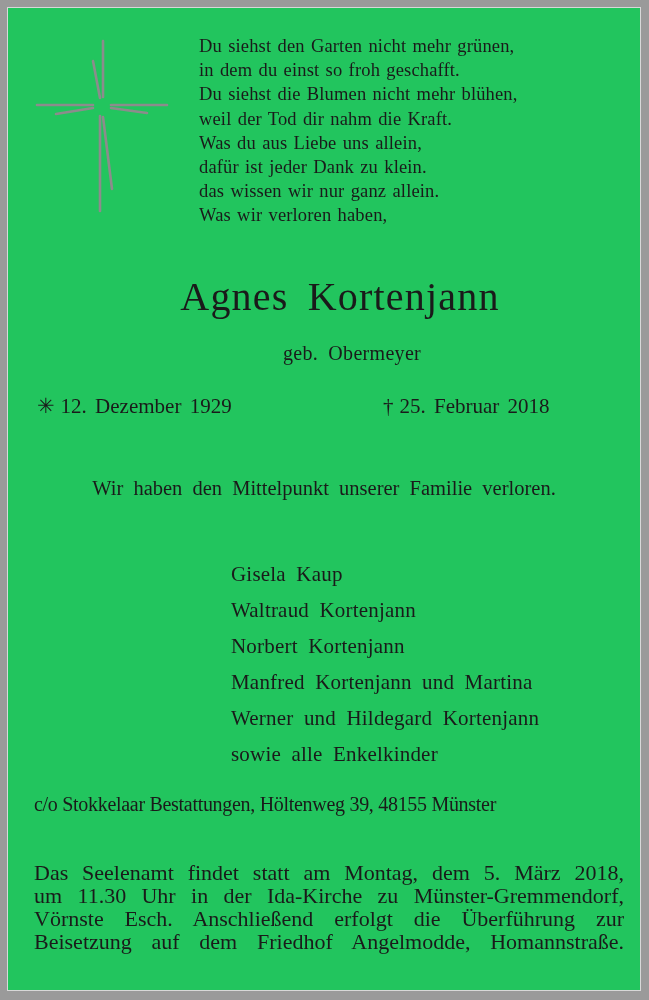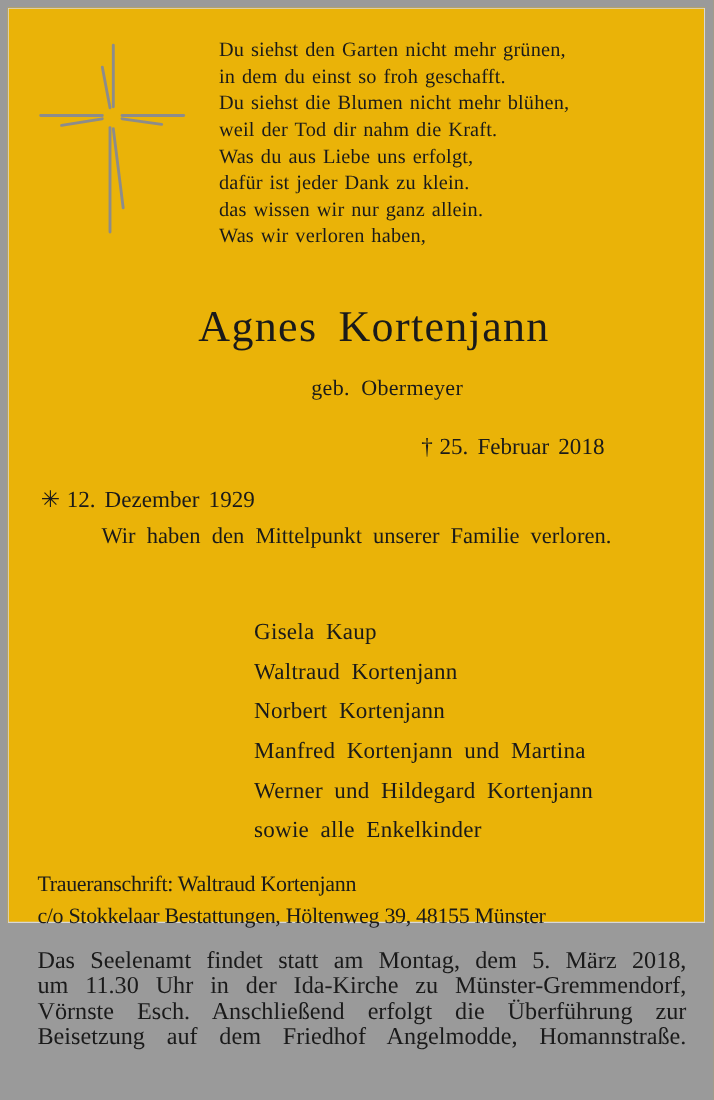--- a/index.html
+++ b/index.html
@@ -7,22 +7,22 @@
     width: 649px; height: 1000px;
     background: #9a9a9a;
     position: relative;
     overflow: hidden;
     font-family: "Liberation Serif", "DejaVu Serif", serif;
     color: #1a1a1a;
   }
   .card {
     position: absolute;
     left: 7px; top: 7px;
-    width: 634px; height: 832px;
-    background: #eab308;
+    width: 634px; height: 984px;
+    background: #22c55e;
     box-shadow: inset 0 0 0 1px #d8d8d8;
   }
   .cross {
     position: absolute;
     left: 22px; top: 26px;
     width: 140px; height: 185px;
   }
   .poem {
     position: absolute;
     left: 192px; top: 27px;
@@ -48,21 +48,21 @@
     word-spacing: 5px;
     letter-spacing: 0.3px;
     padding-left: 28px;
   }
   .born, .died {
     position: absolute; top: 387px;
     font-size: 21px;
     word-spacing: 3px;
     white-space: nowrap;
   }
-  .born { left: 30px; margin-top: 48px; }
+  .born { left: 30px; }
   .died { left: 376px; }
   .sym { margin-right: 6px; }
   .lead {
     position: absolute;
     left: 0; width: 634px; top: 470px;
     text-align: center;
     font-size: 20.5px;
     word-spacing: 5px;
   }
   .family {
@@ -116,21 +116,21 @@
       <line x1="71" y1="83" x2="71" y2="178"></line>
       <line x1="74" y1="84" x2="83" y2="156"></line>
     </g>
   </svg>
 
   <div class="poem">
     <div>Du siehst den Garten nicht mehr grünen,</div>
     <div>in dem du einst so froh geschafft.</div>
     <div>Du siehst die Blumen nicht mehr blühen,</div>
     <div>weil der Tod dir nahm die Kraft.</div>
-    <div>Was du aus Liebe uns erfolgt,</div>
+    <div>Was du aus Liebe uns allein,</div>
     <div>dafür ist jeder Dank zu klein.</div>
     <div>das wissen wir nur ganz allein.</div>
     <div>Was wir verloren haben,</div>
   </div>
 
   <div class="name">Agnes Kortenjann</div>
   <div class="maiden">geb. Obermeyer</div>
 
   <div class="born">
     <span class="sym">✳</span><span>12. Dezember 1929</span>
@@ -144,21 +144,20 @@
   <div class="family">
     <div>Gisela Kaup</div>
     <div>Waltraud Kortenjann</div>
     <div>Norbert Kortenjann</div>
     <div>Manfred Kortenjann und Martina</div>
     <div>Werner und Hildegard Kortenjann</div>
     <div>sowie alle Enkelkinder</div>
   </div>
 
   <div class="address">
-    <div>Traueranschrift:  Waltraud  Kortenjann</div>
     <div>c/o Stokkelaar Bestattungen, Höltenweg 39, 48155 Münster</div>
   </div>
 
   <div class="service">
     <div>Das Seelenamt findet statt am Montag, dem 5. März 2018,</div>
     <div>um 11.30 Uhr in der Ida-Kirche zu Münster-Gremmendorf,</div>
     <div>Vörnste Esch. Anschließend erfolgt die Überführung zur</div>
     <div class="last">Beisetzung auf dem Friedhof Angelmodde, Homannstraße.</div>
   </div>
 </div>

